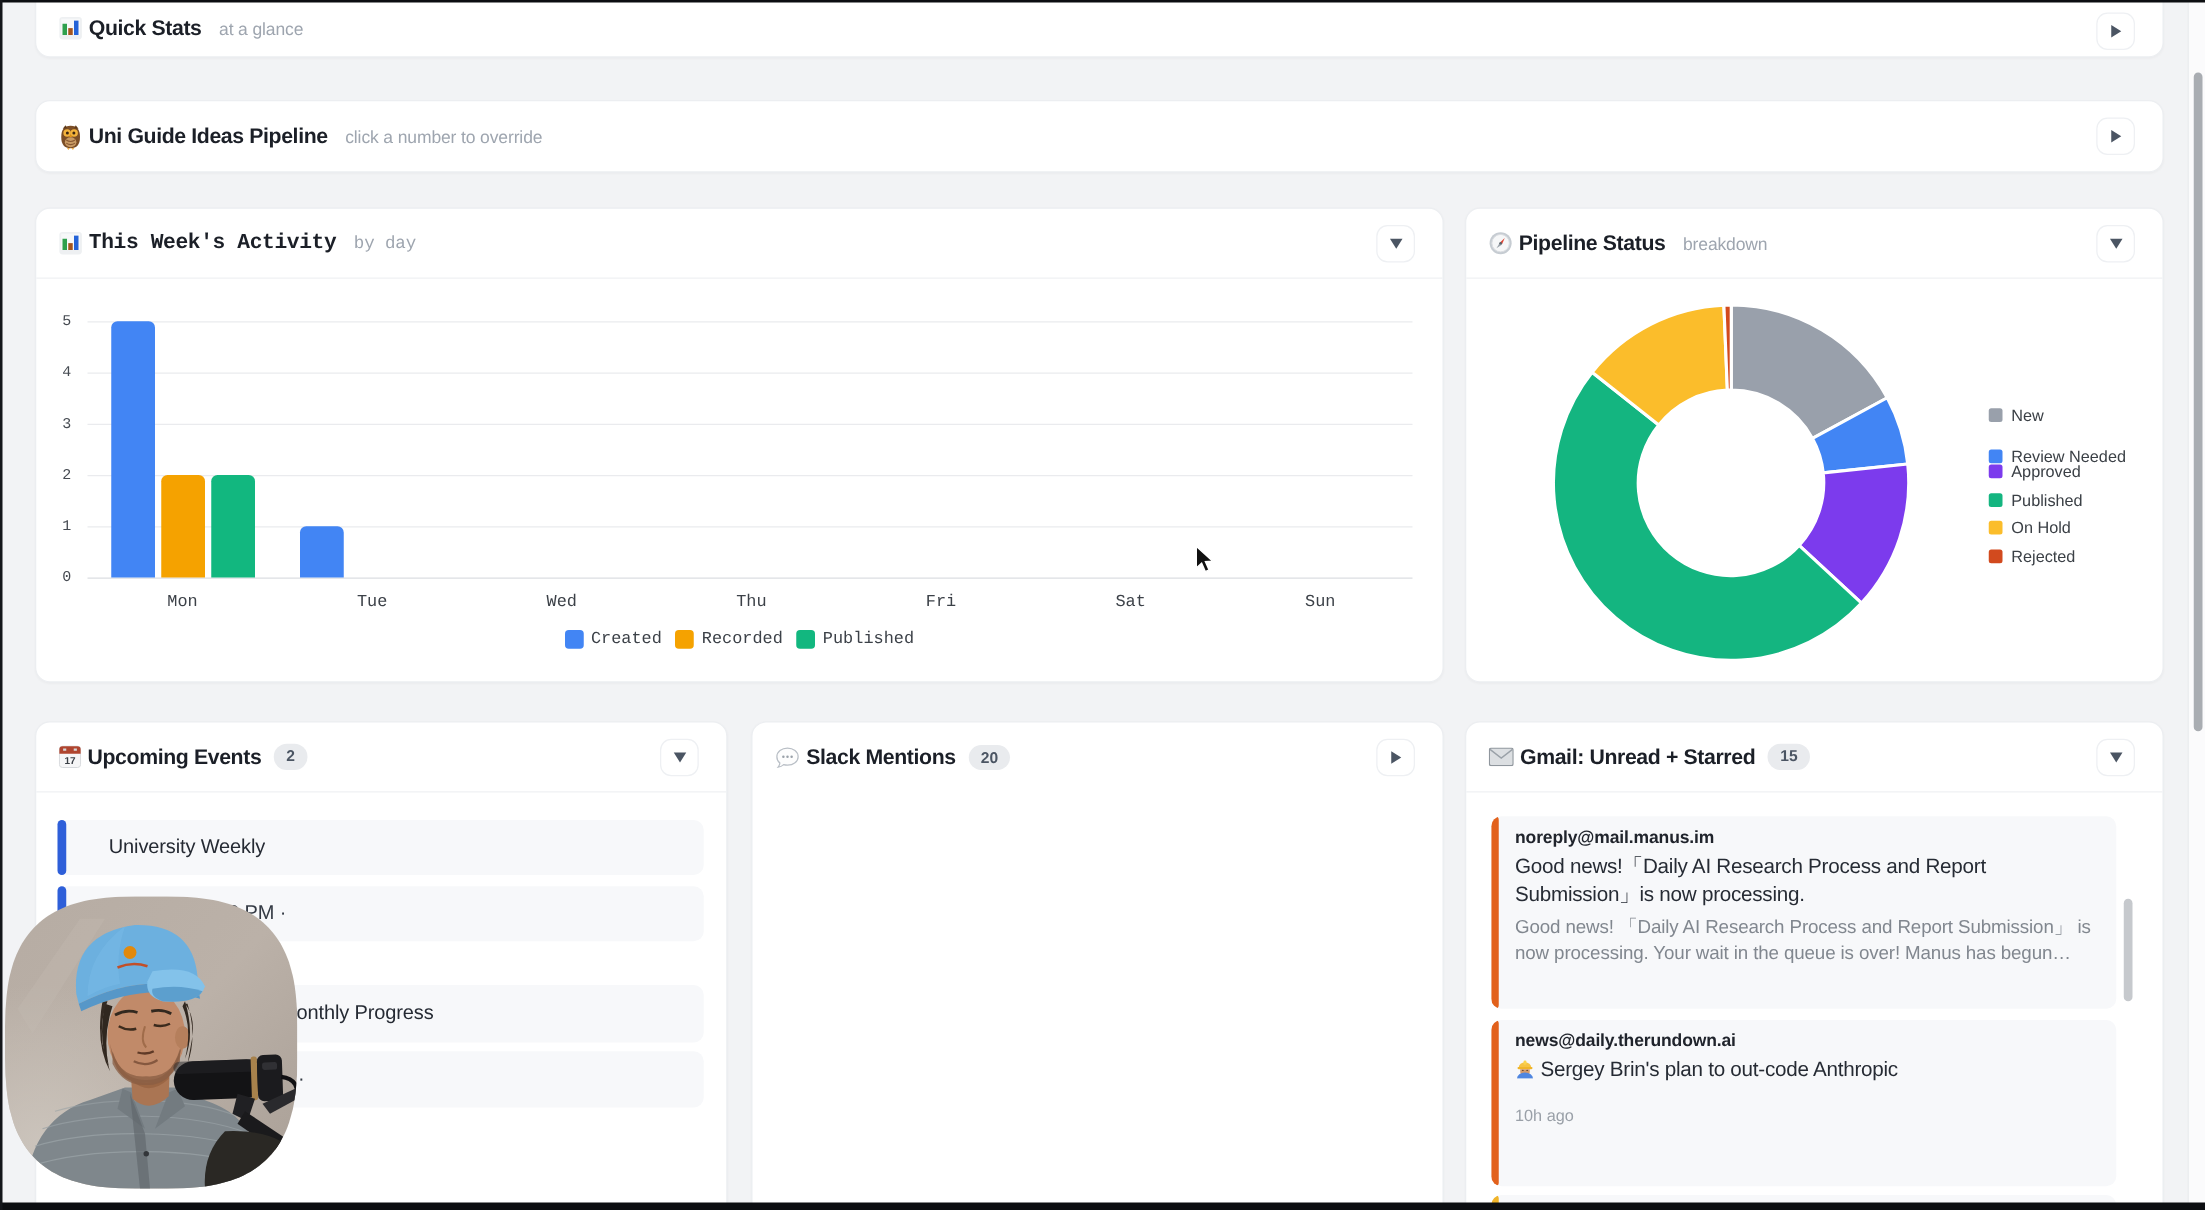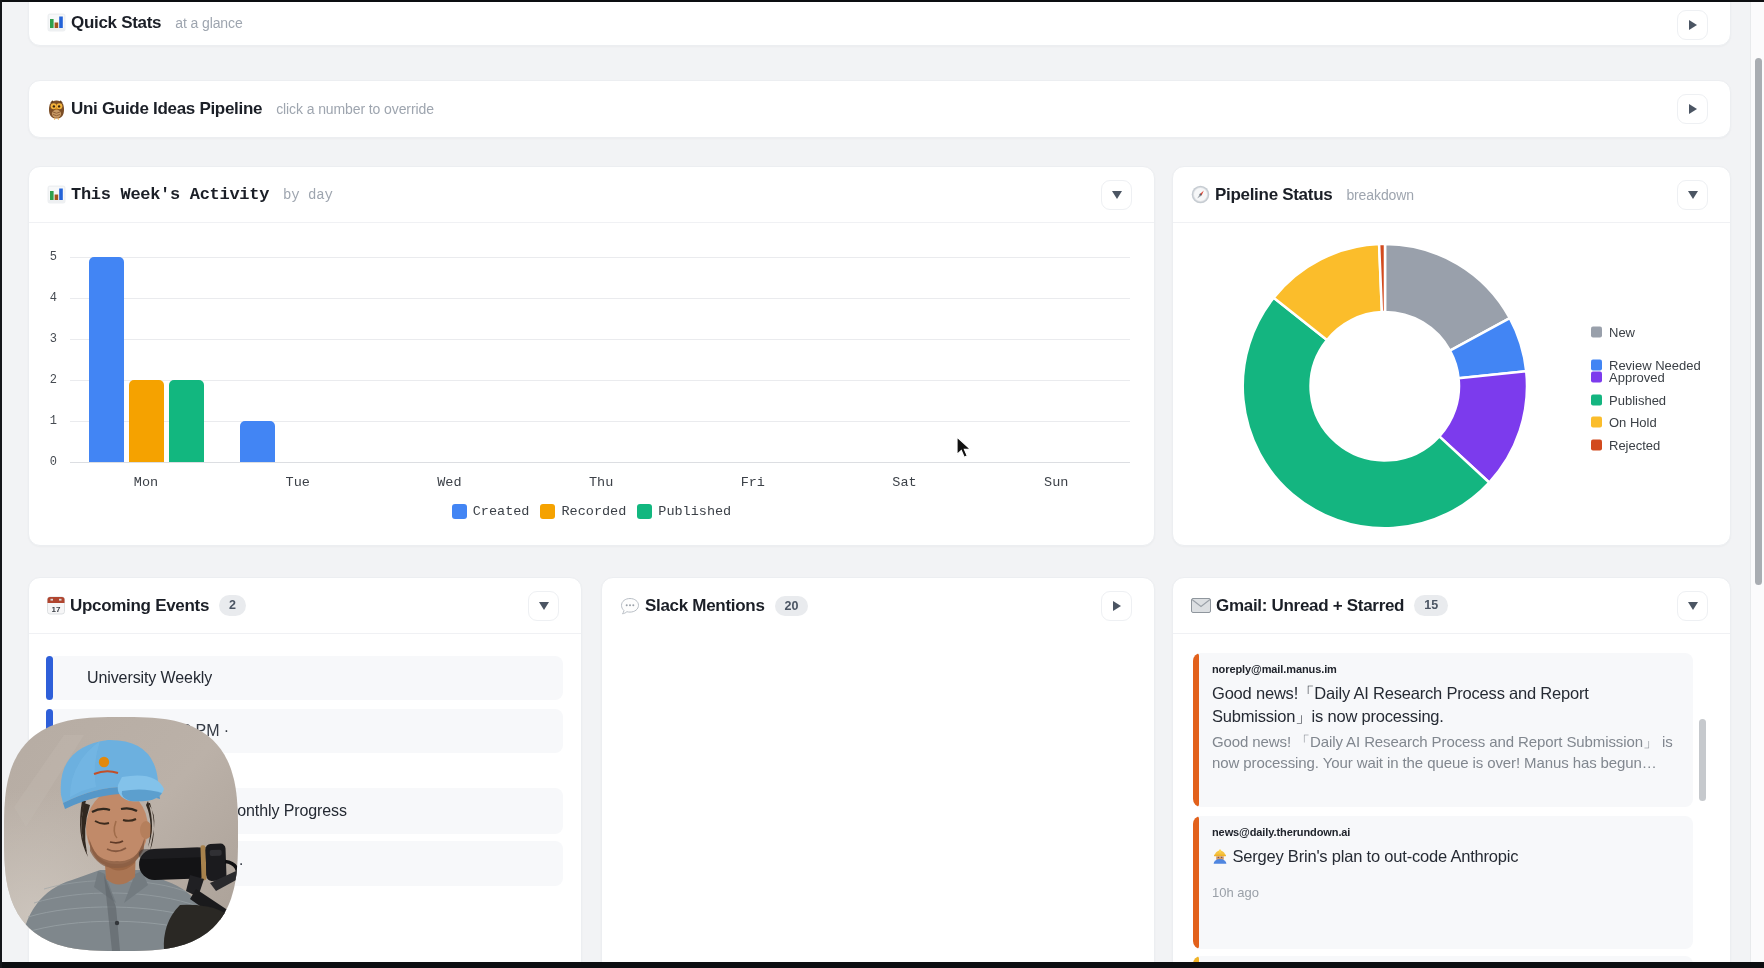--- a/index.html
+++ b/index.html
@@ -13,21 +13,21 @@
 .badge { background:#e9ebee; color:#4b5563; font-size:12.5px; font-weight:bold; border-radius:999px; padding:4px 10px; margin-left:10px; line-height:1; }
 .btn { position:absolute; right:22px; top:50%; margin-top:-15px; width:31px; height:30px; border:1.5px solid #eef0f3; border-radius:9px; background:#fff; display:flex; align-items:center; justify-content:center; }
 .tri-d { width:0; height:0; border-left:5px solid transparent; border-right:5px solid transparent; border-top:8px solid #4b5563; }
 .tri-r { width:0; height:0; border-top:5px solid transparent; border-bottom:5px solid transparent; border-left:8px solid #4b5563; }
 .icon { flex:0 0 auto; display:block; }
 .evrow { position:absolute; left:17px; right:18px; background:#f7f8fa; border-radius:8px; display:flex; align-items:center; }
 .evbar { position:absolute; left:0; top:0; bottom:0; width:7px; border-radius:6px; background:#2e5fd9; }
 .evtxt { font-size:16px; color:#252a33; margin-left:17px; letter-spacing:-0.1px; white-space:nowrap; overflow:hidden; }
 .mailrow { position:absolute; left:20px; width:500px; background:#f7f8fa; border-radius:8px; padding:6px 14px 0 19px; overflow:hidden; }
 .mailbar { position:absolute; left:0; top:0; bottom:0; width:6px; border-radius:6px; background:#e2611c; }
-.msender { font-size:11px; font-weight:bold; color:#20242c; line-height:20px; letter-spacing:-0.1px; }
+.msender { font-size:14px; font-weight:bold; color:#20242c; line-height:20px; letter-spacing:-0.1px; }
 .msubj { font-size:16.5px; color:#262b34; line-height:23px; letter-spacing:-0.2px; margin-top:3px; }
 .msnip { font-size:15px; color:#81878f; line-height:21px; letter-spacing:-0.1px; margin-top:3px; }
 .mtime { font-size:13px; color:#9aa0a8; line-height:18px; }
 </style>
 </head>
 <body>
 
 <div class="card" style="left:28px; top:-12px; width:1703px; height:58px;">
   <div class="chead" style="height:100%; padding-top:11px;">
     <svg class="icon" width="19" height="19" viewBox="0 0 19 19">

